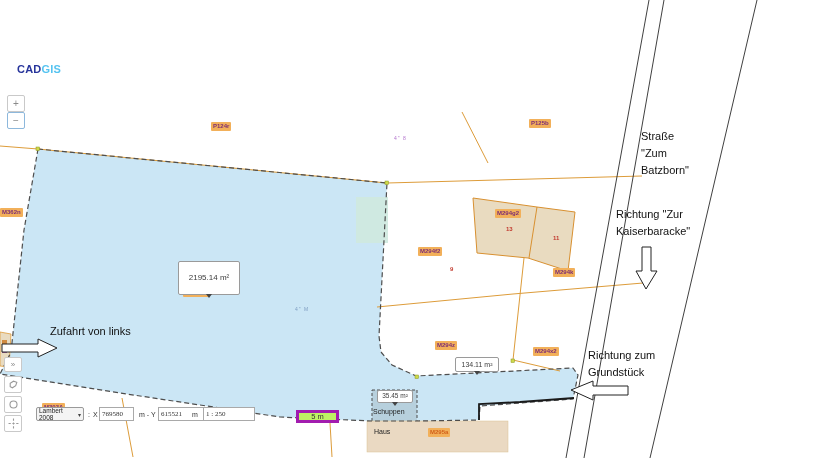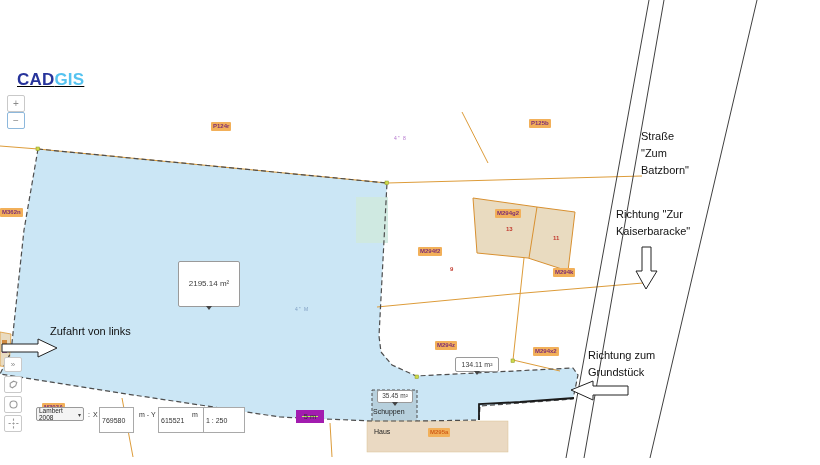--- a/index.html
+++ b/index.html
@@ -1,53 +1,53 @@
 <!DOCTYPE html>
 <html><head>
 <meta charset="utf-8">
 <style>
   html,body{margin:0;padding:0;}
   body{
     width:820px;height:465px;position:relative;background:#ffffff;
     font-family:"Liberation Sans",sans-serif;overflow:hidden;
   }
   #map-svg{position:absolute;left:0;top:0;z-index:0;}
-  .brand{position:absolute;left:17px;top:70px;font-size:17px;font-weight:bold;z-index:4;letter-spacing:.2px;text-decoration:underline;}
+  .brand{position:absolute;left:17px;top:63px;font-size:11px;font-weight:bold;z-index:4;letter-spacing:.2px;}
   .brand .cad{color:#27349b;}
   .brand .gis{color:#55c3f0;}
   .sqbtn{position:absolute;width:18px;height:17px;background:#fff;border:1px solid #c9c9c9;
     border-radius:2px;color:#8a8a8a;display:flex;align-items:center;justify-content:center;
     font-size:10px;line-height:1;z-index:4;box-sizing:border-box;cursor:pointer;}
   .sqbtn.active{border-color:#8db8dc;}
   .chip{position:absolute;background:#f2b05a;color:#7c2d74;font-size:6px;font-weight:bold;
     padding:1px 2px;line-height:1.1;border-radius:1px;z-index:3;white-space:nowrap;}
   .chip.alt{color:#d2601a;}
   .chip.under{z-index:1;}
   .area-box{position:absolute;background:#fff;border:1px solid #9a9a9a;border-radius:2px;
     color:#3c3c3c;text-align:center;z-index:3;line-height:1;}
   .area-box .ptr{position:absolute;left:50%;bottom:-4px;margin-left:-3px;width:0;height:0;
     border-left:3px solid transparent;border-right:3px solid transparent;border-top:4px solid #444;}
-  .a1{left:178px;top:261px;width:60px;padding:18px 0;font-size:8px;}
+  .a1{left:178px;top:261px;width:60px;padding:12px 0;font-size:8px;}
   .a2{left:455px;top:357px;width:42px;padding:3px 0;font-size:7px;}
   .a3{left:377px;top:390px;width:34px;padding:2px 0;font-size:6.5px;}
   .note{position:absolute;color:#111;font-size:11px;line-height:17px;z-index:3;white-space:nowrap;}
   .rno{position:absolute;color:#c23a2e;font-size:6px;font-weight:bold;z-index:3;}
   .tinymark{position:absolute;font-size:5px;z-index:3;letter-spacing:1px;}
   .maptext{position:absolute;font-size:7px;color:#222;z-index:3;white-space:nowrap;}
   .lbl{position:absolute;font-size:7px;color:#333;z-index:5;line-height:1;}
   .coord-input{position:absolute;border:1px solid #a9a9a9;background:#fff;font-size:7px;
-    font-family:Liberation Sans, sans-serif;padding:12px 2px;height:14px;box-sizing:border-box;
+    font-family:Liberation Serif, serif;padding:6px 2px;height:14px;box-sizing:border-box;
     color:#333;z-index:5;}
   .crs-select{position:absolute;left:36px;top:407px;width:48px;height:14px;background:#f4f4f4;
     border:1px solid #9a9a9a;border-radius:2px;display:flex;align-items:center;
     justify-content:space-between;padding:0 2px;font-size:6.5px;color:#222;z-index:5;
     box-sizing:border-box;cursor:pointer;}
   .crs-select .sel-arrow{font-size:6px;color:#444;}
-  .scalebar{position:absolute;left:296px;top:410px;width:28px;height:13px;background:#bef264;
-    border:6px solid #a21caf;color:#333;font-size:7.5px;display:flex;align-items:center;
+  .scalebar{position:absolute;left:296px;top:410px;width:43px;height:13px;background:#bef264;
+    border:3px solid #a21caf;color:#333;font-size:7.5px;display:flex;align-items:center;
     justify-content:center;z-index:3;box-sizing:border-box;}
 </style>
 </head>
 <body>
 
 <svg id="map-svg" width="820" height="465" viewBox="0 0 820 465">
 
   <polygon points="38,149 387,183 379,336 381,352 392,365 416,376 573,368 578,375 573,399 520,403 480,406 479,420 417,421 372,421 280,417 120,393 0,374 11,352 24,230" fill="#cbe6f5" stroke="none"></polygon>
 
   <rect x="356" y="197" width="32" height="46" fill="#cfe9df" opacity="0.9"></rect>
@@ -172,13 +172,13 @@
 <div class="crs-select">
   <span>Lambert 2008</span>
   <span class="sel-arrow">▾</span>
 </div>
 <span class="lbl" style="left:88px;top:411px;">:</span>
 <span class="lbl" style="left:93px;top:411px;">X</span>
 <input class="coord-input" style="left: 99px; top: 407px; width: 35px;" value="769580">
 <span class="lbl" style="left:139px;top:411px;">m - Y</span>
 <input class="coord-input" style="left: 158px; top: 407px; width: 50px;" value="615521">
 <span class="lbl" style="left:192px;top:411px;">m</span>
-<input class="coord-input" style="left: 203px; top: 407px; width: 42px;" value="1 : 250">
+<input class="coord-input" style="left: 203px; top: 407px; width: 52px;" value="1 : 250">
 
 </body></html>

